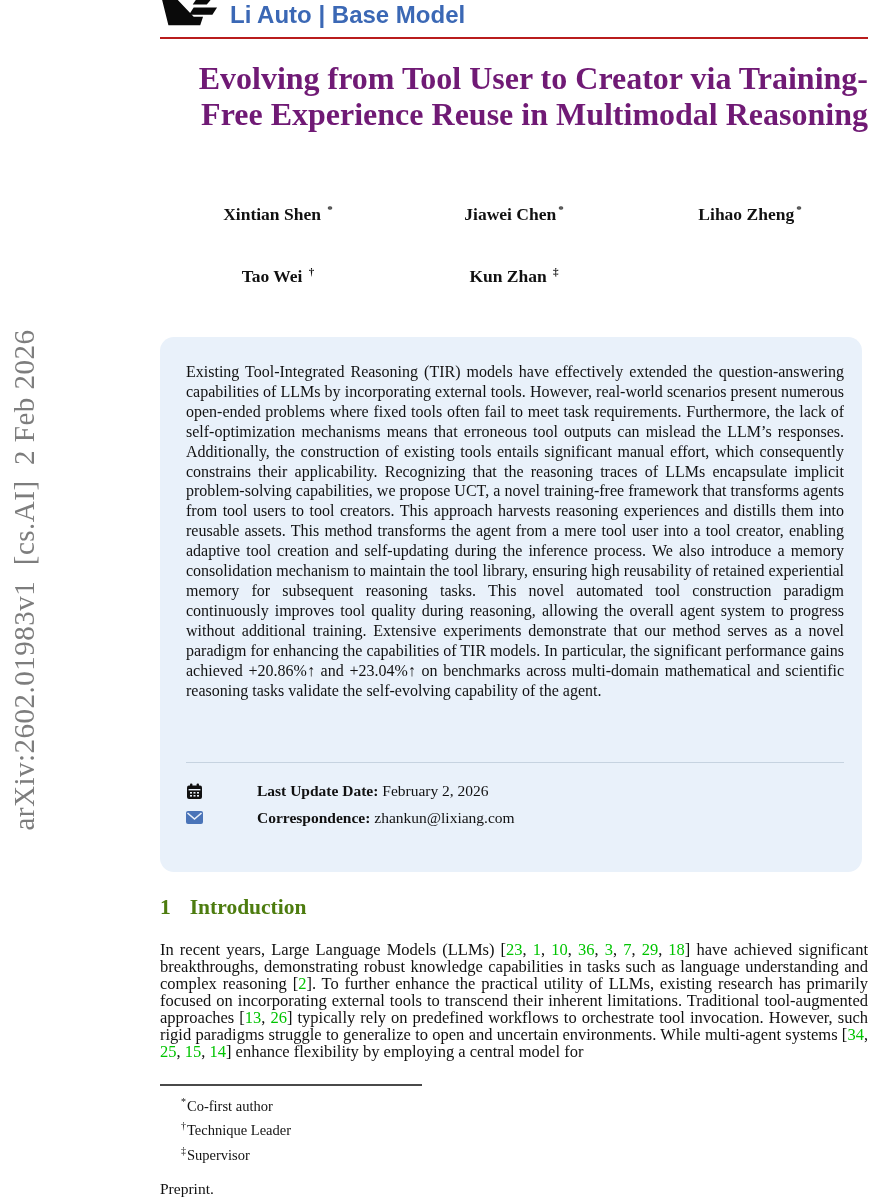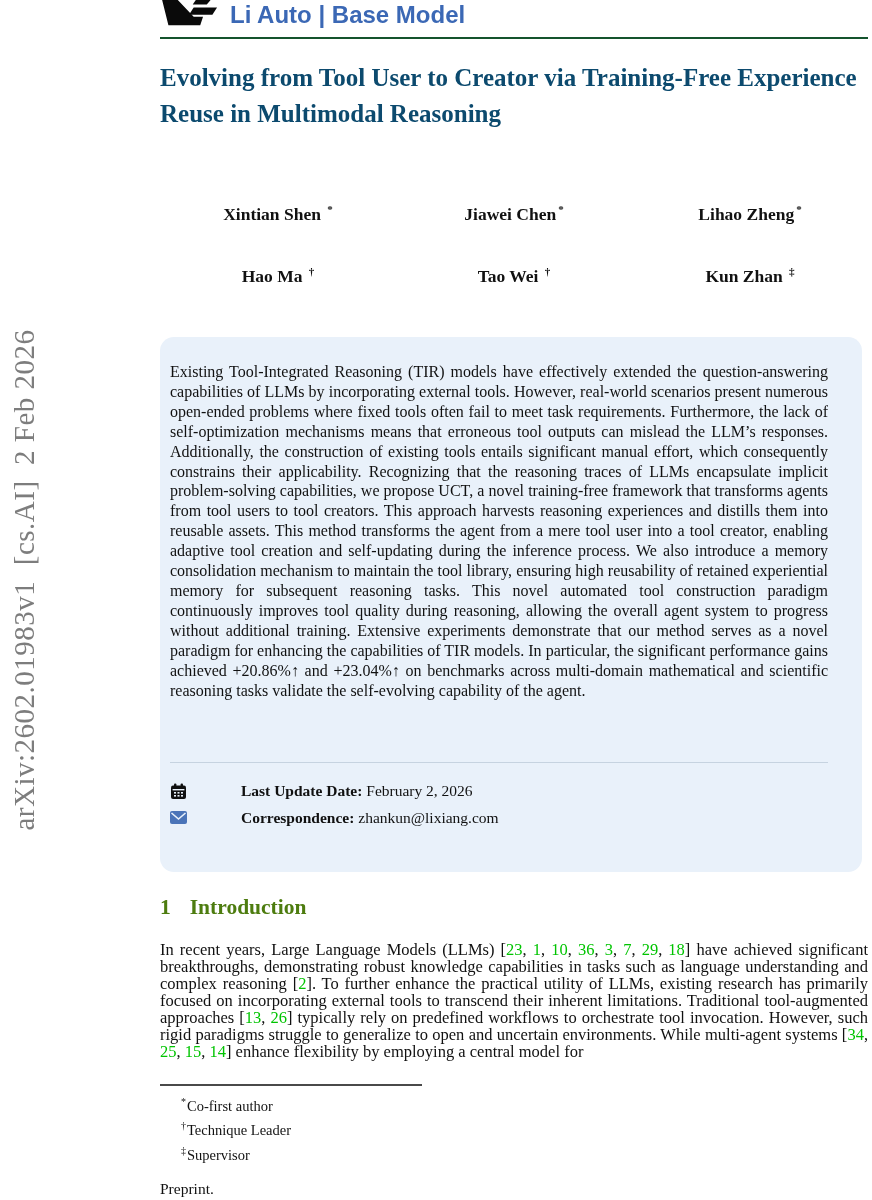--- a/index.html
+++ b/index.html
@@ -22,52 +22,52 @@
     font-size:29px;
     color:#7d7d7d;
     letter-spacing:0.5px;
   }
 
   .content { position:absolute; left:160px; top:0; width:708px; }
 
   
   .header {
     position:absolute; top:0; left:0; width:708px; height:37px;
-    border-bottom:2px solid #14532d;
+    border-bottom:2px solid #b91c1c;
     display:flex; align-items:flex-start; gap:12px;
   }
   .logo-mark { display:block; width:58px; height:30px; margin-top:-2px; }
   .logo-text {
     font-family:"Liberation Sans","DejaVu Sans",sans-serif;
     font-weight:bold; font-size:24px; line-height:30px;
     color:#3b68b5;
   }
 
   
   .title {
     position:absolute; top:60px; left:0; width:708px;
-    margin:0; text-align:left;
-    font-size:25px; font-weight:bold; line-height:36px;
-    color:#0c4a6e;
+    margin:0; text-align:right;
+    font-size:32px; font-weight:bold; line-height:36px;
+    color:#701a75;
   }
 
   
   .authors {
     position:absolute; top:203px; left:0; width:708px;
     display:grid; grid-template-columns:1fr 1fr 1fr; row-gap:40px;
     text-align:center; font-weight:bold; font-size:17.5px;
   }
   .author sup { font-size:11px; margin-left:2px; }
 
   
   .abstract-box {
     position:absolute; top:337px; left:0; width:702px; height:535px;
     background:#e9f1fa; border-radius:14px;
     box-sizing:border-box;
-    padding:25px 18px 0 10px;
+    padding:25px 18px 0 26px;
   }
   .abstract-text {
     margin:0; width:658px; height:400px; overflow:hidden;
     font-size:16px; line-height:19.9px;
     text-align:justify;
   }
   .abstract-divider {
     border:none; border-top:1px solid #c6d3e0;
     margin:0 0 18px 0; width:658px;
   }
@@ -123,21 +123,20 @@
       </span>
       <span class="logo-text">Li Auto | Base Model</span>
     </div>
 
     <h1 class="title">Evolving from Tool User to Creator via Training-Free Experience Reuse in Multimodal Reasoning</h1>
 
     <div class="authors">
       <span class="author"><span>Xintian Shen</span> <sup>*</sup></span>
       <span class="author"><span>Jiawei Chen</span><sup>*</sup></span>
       <span class="author"><span>Lihao Zheng</span><sup>*</sup></span>
-      <span class="author"><span>Hao Ma</span> <sup>†</sup></span>
       <span class="author"><span>Tao Wei</span> <sup>†</sup></span>
       <span class="author"><span>Kun Zhan</span> <sup>‡</sup></span>
     </div>
 
     <section class="abstract-box">
       <p class="abstract-text">Existing Tool-Integrated Reasoning (TIR) models have effectively extended the question-answering capabilities of LLMs by incorporating external tools. However, real-world scenarios present numerous open-ended problems where fixed tools often fail to meet task requirements. Furthermore, the lack of self-optimization mechanisms means that erroneous tool outputs can mislead the LLM’s responses.  Additionally, the construction of existing tools entails significant manual effort, which consequently constrains their applicability. Recognizing that the reasoning traces of LLMs encapsulate implicit problem-solving capabilities, we propose UCT, a novel training-free framework that transforms agents from tool users to tool creators. This approach harvests reasoning experiences and distills them into reusable assets.  This method transforms the agent from a mere tool user into a tool creator, enabling adaptive tool creation and self-updating during the inference process.  We also introduce a memory consolidation mechanism to maintain the tool library, ensuring high reusability of retained experiential memory for subsequent reasoning tasks. This novel automated tool construction paradigm continuously improves tool quality during reasoning, allowing the overall agent system to progress without additional training. Extensive experiments demonstrate that our method serves as a novel paradigm for enhancing the capabilities of TIR models. In particular, the significant performance gains achieved +20.86%↑ and +23.04%↑ on benchmarks across multi-domain mathematical and scientific reasoning tasks validate the self-evolving capability of the agent.</p>
       <hr class="abstract-divider">
       <div class="meta-row">
         <span class="icon">
           <svg viewBox="0 0 17 17" width="17" height="17" xmlns="http://www.w3.org/2000/svg">

